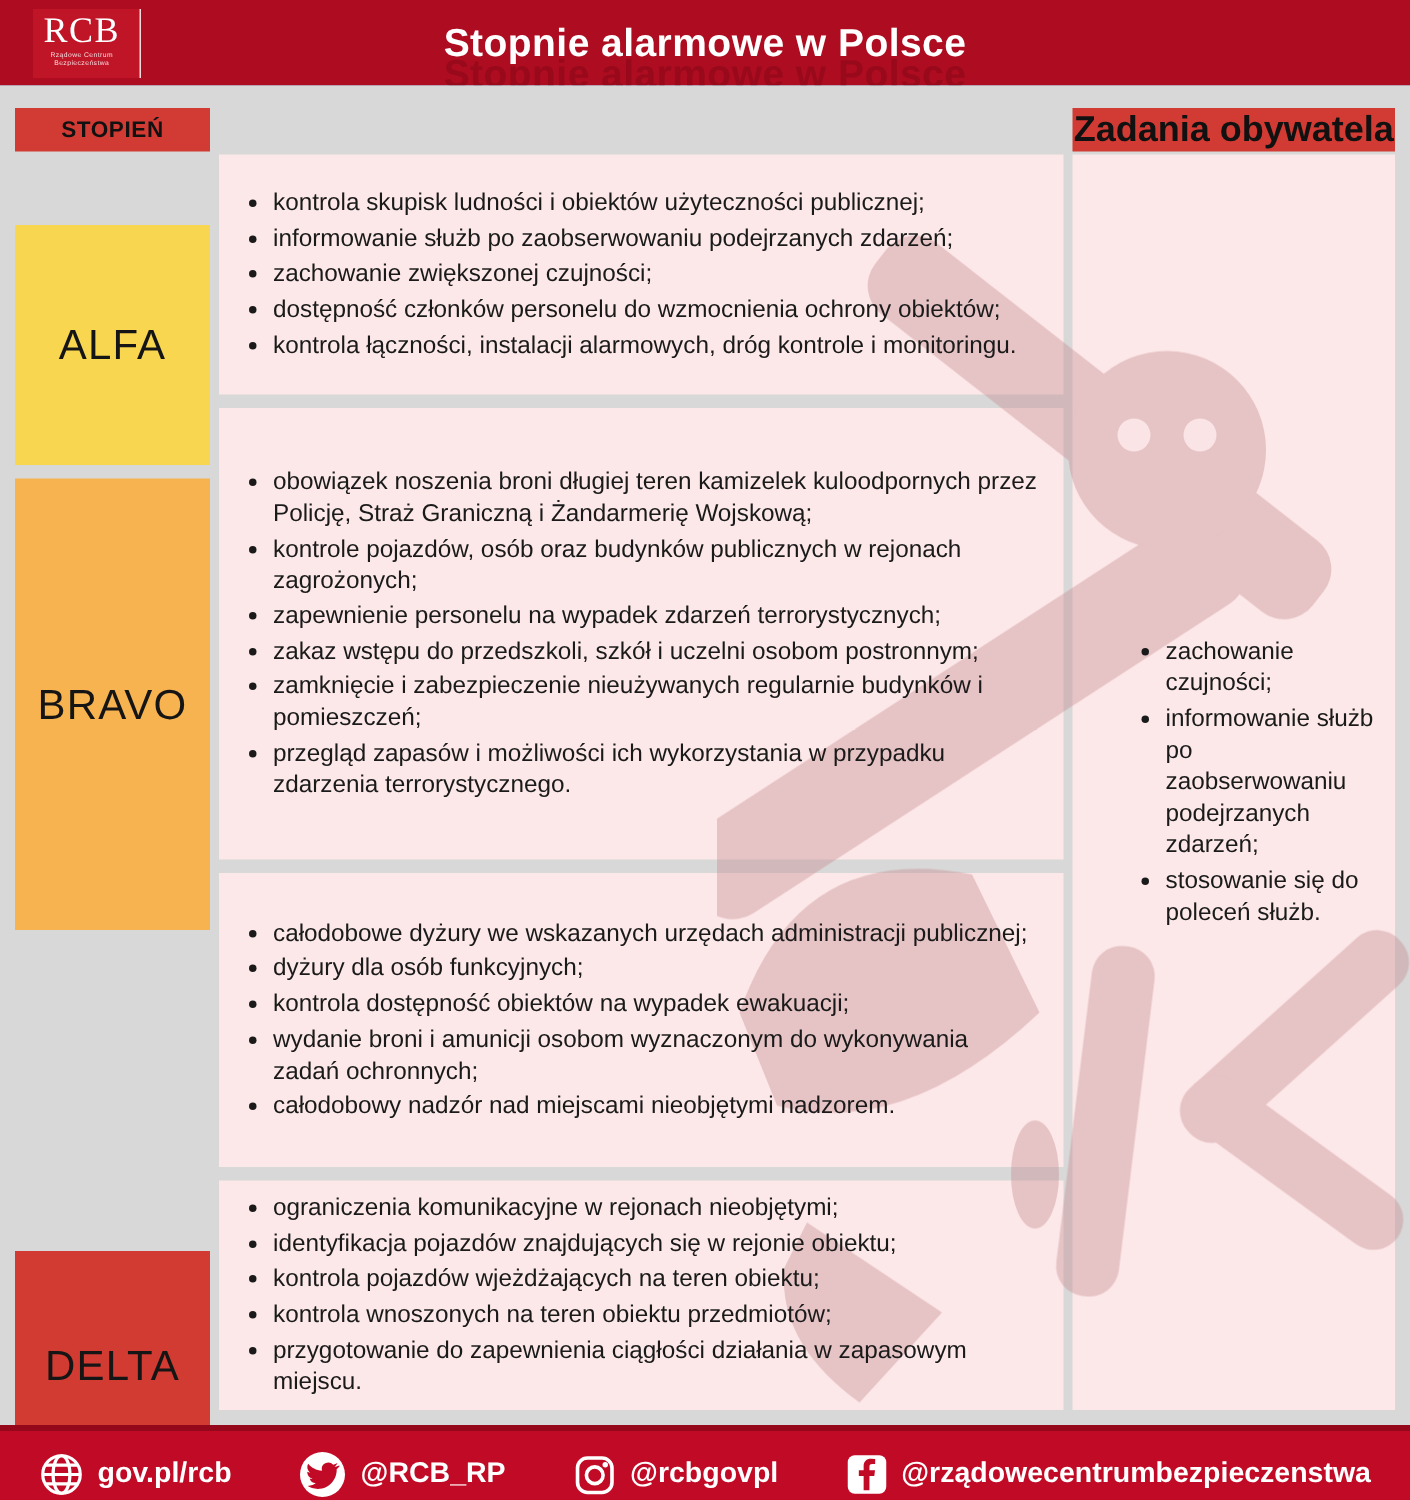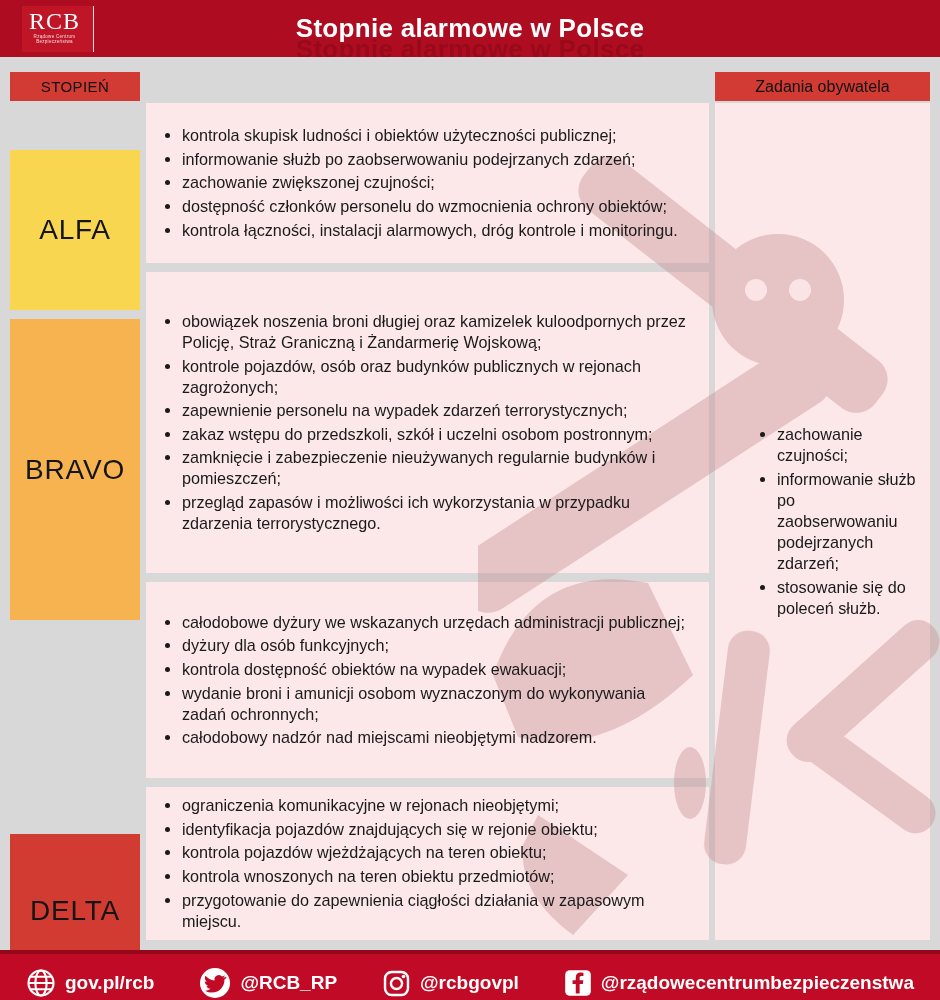--- a/index.html
+++ b/index.html
@@ -14,24 +14,24 @@
   .logo-sub { font-size:4.5px; line-height:5px; opacity:.85; letter-spacing:.3px; }
   .hdr h1 { position:absolute; left:0; right:0; top:13px; text-align:center; color:#fff;
             font-size:26px; font-weight:bold; letter-spacing:.3px; z-index:2; }
   .title-echo { position:absolute; left:0; right:0; top:34px; text-align:center; color:#4d0009;
             font-size:26px; font-weight:bold; letter-spacing:.3px; opacity:.22; z-index:1; }
 
   
   .board { position:relative; height:893px; background:#d8d8d8; overflow:hidden; }
   .cell { position:absolute; }
   .colhead { background:#d23b33; color:#111; display:flex; align-items:center; justify-content:center;
-             font-weight:normal; top:15px; height:29px; }
+             font-weight:bold; top:15px; height:29px; }
   .ch-level   { left:10px;  width:130px; font-size:15px; letter-spacing:.4px; }
   .ch-admin   { left:146px; width:563px; font-size:20px; }
-  .ch-citizen { left:715px; width:215px; font-size:16px; }
+  .ch-citizen { left:715px; width:215px; font-size:24px; }
 
   .label { left:10px; width:130px; display:flex; align-items:center; justify-content:center;
            font-size:28px; font-weight:500; color:#151515; letter-spacing:.8px; z-index:2;margin-top:47px; }
   .tasks { left:146px; width:563px; background:#fce8e8; }
   .r0 { top:46px;  height:160px; }
   .r1 { top:215px; height:301px; }
   .r2 { top:525px; height:196px; }
   .r3 { top:730px; height:153px; }
   .citizen { left:715px; width:215px; top:46px; height:837px; background:#fce8e8;padding-left:24px; }
 
@@ -98,21 +98,21 @@
             <li>dostępność członków personelu do wzmocnienia ochrony obiektów;</li>
             <li>kontrola łączności, instalacji alarmowych, dróg kontrole i monitoringu.</li>
           </ul>
         </div>
     </div>
 
     <div class="cell label r1" style="background: rgb(247, 179, 79);">BRAVO</div>
     <div class="cell tasks r1">
       <div class="cellc">
           <ul class="task-list">
-            <li>obowiązek noszenia broni długiej oraz kamizelek kuloodpornych przez Policję, Straż Graniczną i Żandarmerię Wojskową;</li>
+            <li>obowiązek noszenia broni długiej teren kamizelek kuloodpornych przez Policję, Straż Graniczną i Żandarmerię Wojskową;</li>
             <li>kontrole pojazdów, osób oraz budynków publicznych w rejonach zagrożonych;</li>
             <li>zapewnienie personelu na wypadek zdarzeń terrorystycznych;</li>
             <li>zakaz wstępu do przedszkoli, szkół i uczelni osobom postronnym;</li>
             <li>zamknięcie i zabezpieczenie nieużywanych regularnie budynków i pomieszczeń;</li>
             <li>przegląd zapasów i możliwości ich wykorzystania w przypadku zdarzenia terrorystycznego.</li>
           </ul>
         </div>
     </div>
 
     <div class="cell tasks r2">

